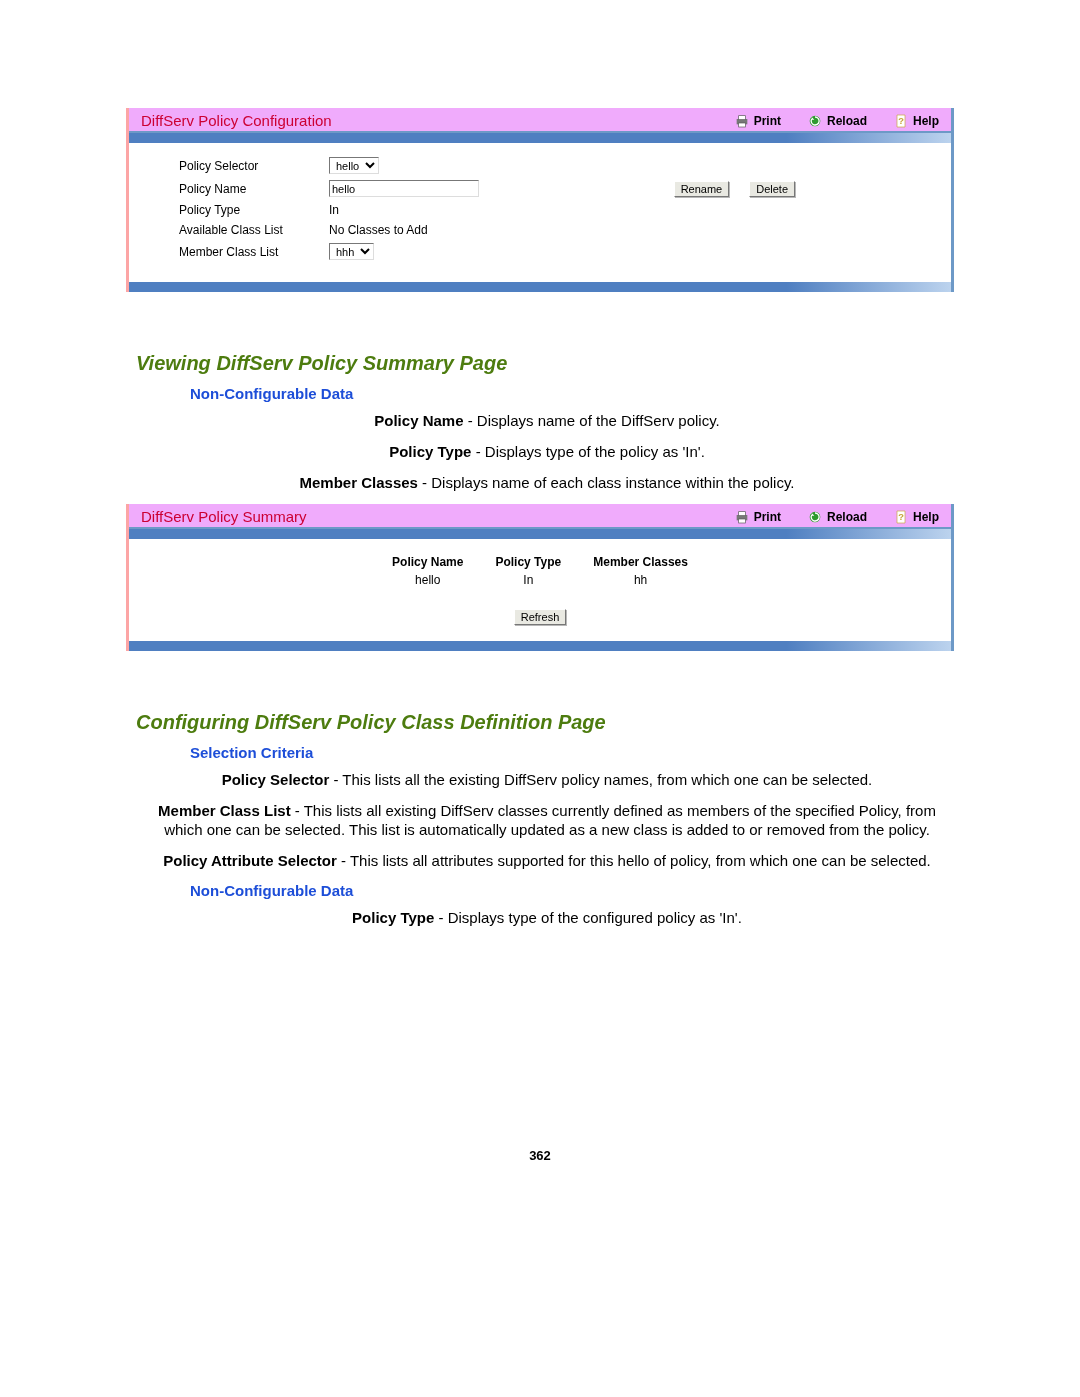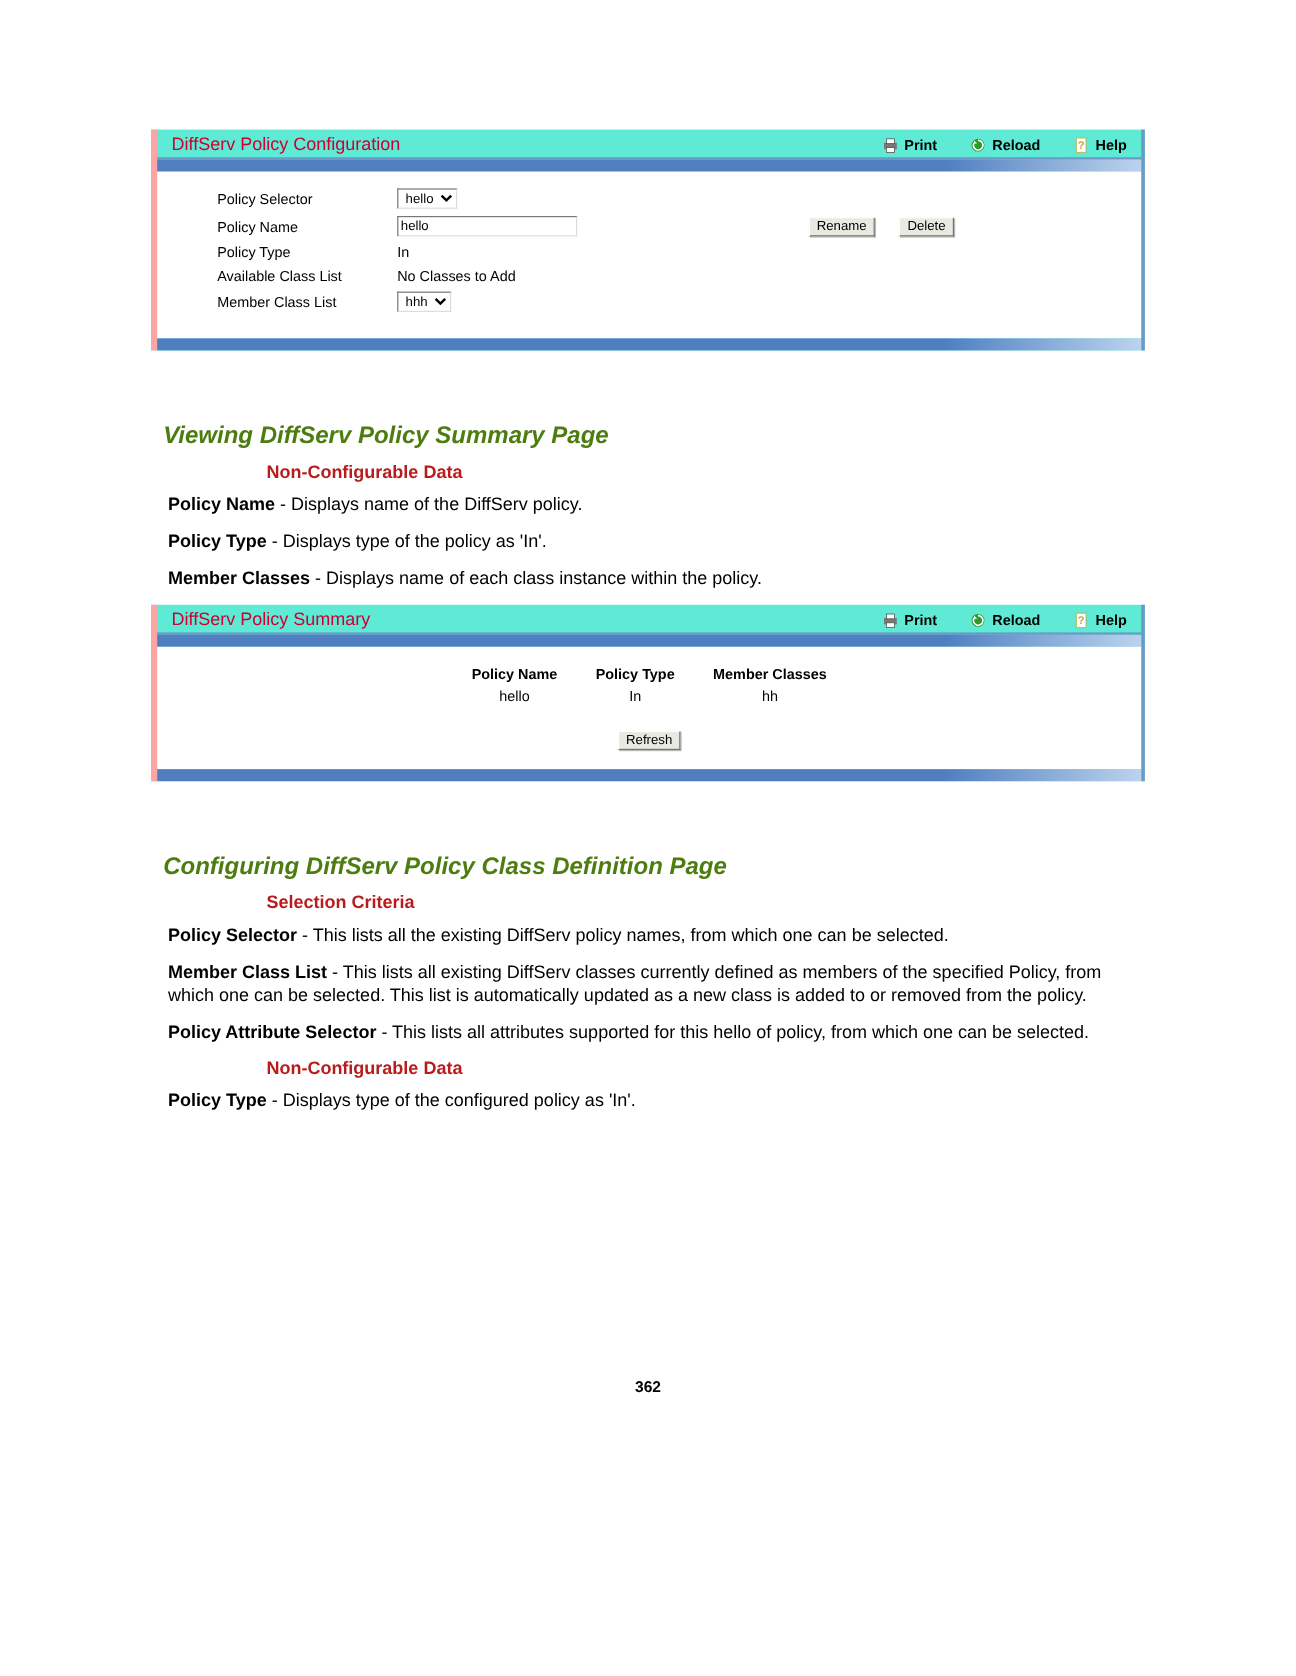--- a/index.html
+++ b/index.html
@@ -15,23 +15,23 @@
     padding: 108px 0 40px 0;
     box-sizing: border-box;
   }
   .content-col {
     padding: 0 126px 0 126px; 
   }
 
   
   .panel {
     margin: 0 126px 0 126px;
-    border-left: 5px solid #fca5a5;
+    border-left: 3px solid #fca5a5;
     border-right: 3px solid #6d99c7;
-    background: #5eead4;
+    background: #f0abfc;
     box-sizing: border-box;
   }
   .panel-header {
     display: flex;
     align-items: center;
     padding: 4px 12px 2px 12px;
     border-bottom: 2px solid #6d99c7;
   }
   .panel-title {
     font-family: Verdana, Arial, sans-serif;
@@ -129,28 +129,29 @@
     font-weight: bold;
     font-size: 20px;
     margin: 60px 0 10px 0;
     padding: 0 0 0 10px;
     color: #4d7c0f;
   }
   h3.doc-h3 {
     font-family: Arial, Helvetica, sans-serif;
     font-weight: bold;
     font-size: 15px;
-    margin: 6px 0 10px 96px;
-    color: #b91c1c;
+    margin: 6px 0 10px 64px;
+    color: #1d4ed8;
   }
   p.doc-p {
     font-family: Arial, Helvetica, sans-serif;
     font-size: 15px;
     line-height: 1.25;
     margin: 0 0 12px 14px;
+    text-align: center;
   }
   .page-num {
     text-align: center;
     font-family: Arial, Helvetica, sans-serif;
     font-weight: bold;
     font-size: 13px;
     margin-top: 220px;
   }
 
   

